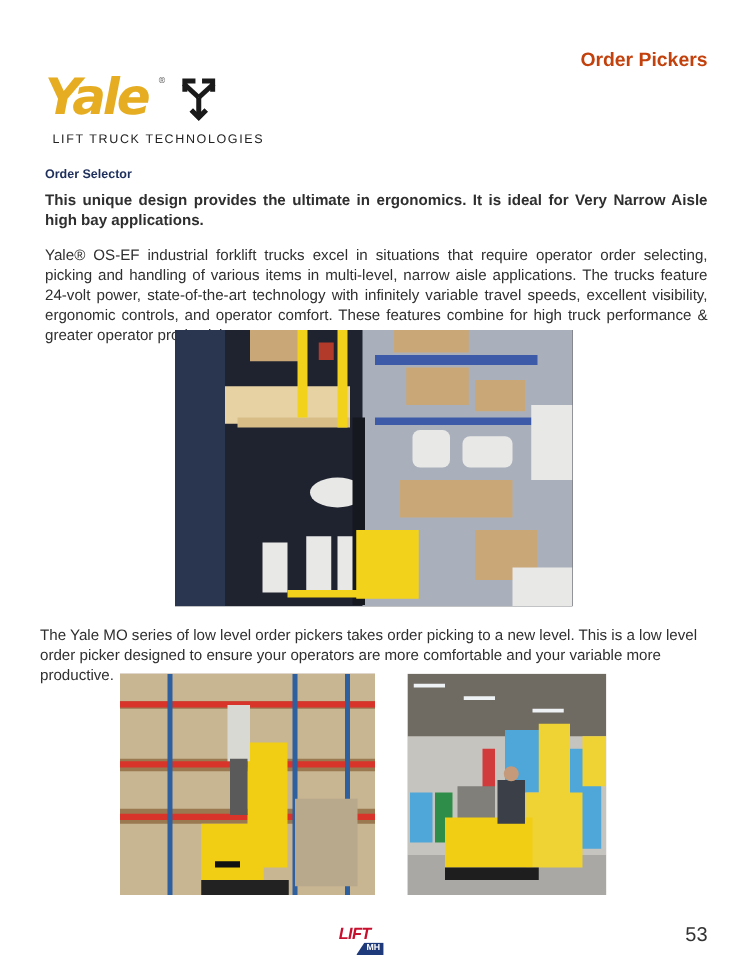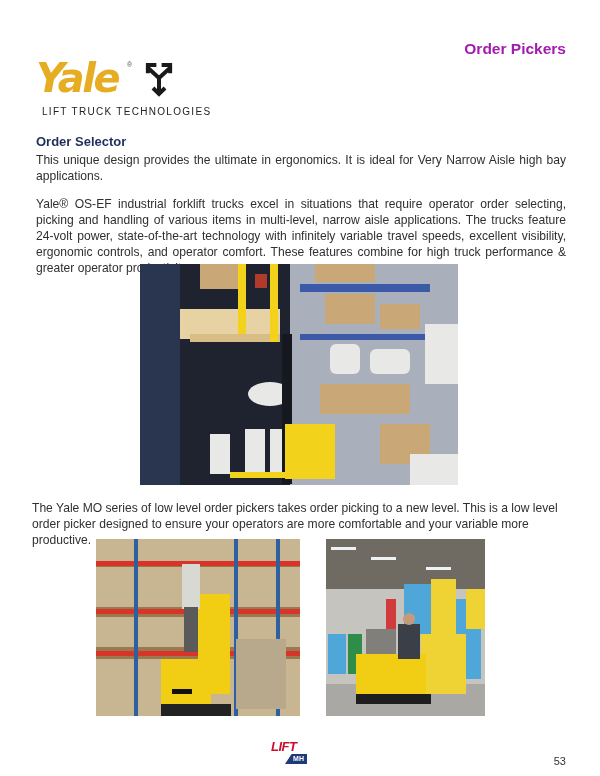--- a/index.html
+++ b/index.html
@@ -1,40 +1,40 @@
 <!DOCTYPE html>
 <html><head>
 <meta charset="utf-8">
 <style>
   html, body { margin: 0; padding: 0; background: #ffffff; }
   body { width: 600px; height: 776px; position: relative; overflow: hidden;
          font-family: "Liberation Sans", "DejaVu Sans", sans-serif; color: #2a2a2a; }
 
-  .header-title { position: absolute; right: 34px; top: 40px; font-size: 15.5px; font-weight: bold; color: #a21caf; margin-left: 47px; }
+  .header-title { position: absolute; right: 34px; top: 40px; font-size: 15.5px; font-weight: bold; color: #c2410c; margin-left: 47px; }
 
   .logo { position: absolute; left: 36px; top: 58px; width: 150px; height: 62px; }
   .logo-word { position: absolute; left: 0; top: 0; font-family: "DejaVu Sans", sans-serif; font-weight: bold;
                font-style: italic; font-size: 40px; letter-spacing: -2.5px; color: #e6ad22; line-height: 40px; }
   .logo-reg { position: absolute; left: 91px; top: 3px; font-size: 7px; color: #555; }
   .logo-mark { position: absolute; left: 105px; top: 3px; width: 36px; height: 36px; }
   .logo-tag { position: absolute; left: 6px; top: 48px; font-size: 10px; font-weight: normal; letter-spacing: 1.3px; color: #222; white-space: nowrap; }
 
-  .section-title { position: absolute; left: 36px; top: 134px; font-size: 13px; font-weight: bold; color: #1f2f5c; }
+  .section-title { position: absolute; left: 36px; top: 134px; font-size: 10px; font-weight: bold; color: #1f2f5c; }
   .para { position: absolute; left: 36px; width: 530px; font-size: 12.1px; line-height: 16px; text-align: justify; color: #2f2f2f; }
-  .p1 { top: 152px; }
+  .p1 { top: 152px; font-weight: bold; }
   .p2 { top: 196px; }
   .p3 { top: 500px; left: 32px; width: 536px; text-align: left; }
 
   .photo { position: absolute; overflow: hidden; }
   .photo-main { left: 140px; top: 264px; width: 318px; height: 221px; background: #23262f; }
   .photo-left { left: 96px; top: 539px; width: 204px; height: 177px; background: #8a6a45; }
   .photo-right { left: 326px; top: 539px; width: 159px; height: 177px; background: #c9c7c2; }
 
   .footer-url { position: absolute; left: 32px; top: 740px; font-size: 10px; color: #333; margin-top: 47px; }
-  .footer-page { position: absolute; right: 34px; top: 740px; font-size: 11px; color: #333; margin-top: 15px; }
+  .footer-page { position: absolute; right: 34px; top: 740px; font-size: 16px; color: #333; }
   .alta { position: absolute; left: 271px; top: 740px; width: 40px; height: 28px; }
   .alta-word { position: absolute; left: 0; top: 0; font-weight: bold; font-style: italic; font-size: 13px; color: #c8102e; letter-spacing: -0.5px; line-height: 13px; }
   .alta-mh { position: absolute; left: 14px; top: 14px; width: 22px; height: 10px; background: #1e3a7a;
              clip-path: polygon(30% 0, 100% 0, 100% 100%, 0 100%); color: #fff; font-size: 7px; font-weight: bold;
              line-height: 10px; text-align: right; padding-right: 3px; box-sizing: border-box; }
 </style>
 </head>
 <body>
 
 <div class="header-title">Order Pickers</div>

